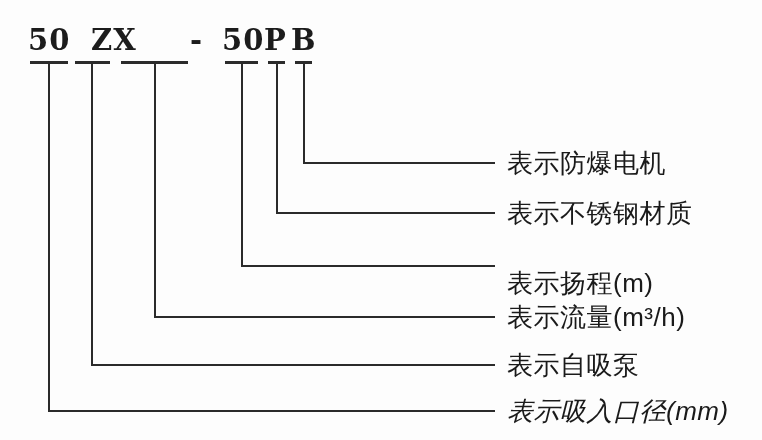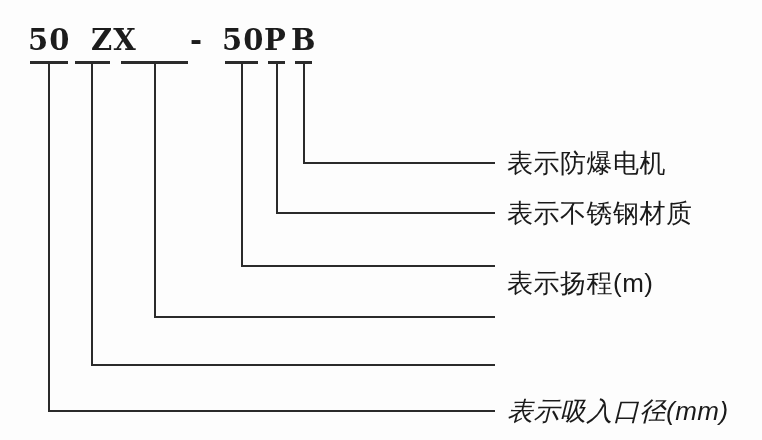--- a/index.html
+++ b/index.html
@@ -88,15 +88,17 @@
   <div class="hline" style="left:303px; top:162px; width:192px;"></div>
   <div class="hline" style="left:276px; top:212px; width:219px;"></div>
   <div class="hline" style="left:241px; top:265px; width:254px;"></div>
   <div class="hline" style="left:154px; top:316px; width:341px;"></div>
   <div class="hline" style="left:91px;  top:364px; width:404px;"></div>
   <div class="hline" style="left:48px;  top:410px; width:447px;"></div>
 
   <div class="callout" style="top:213px;">表示不锈钢材质</div>
   <div class="callout" style="top:163px;">表示防爆电机</div>
   <div class="callout" style="top:266px;margin-top:17px;">表示扬程(m)</div>
+  <div class="callout" style="top:317px;">表示流量(m³/h)</div>
+  <div class="callout" style="top:365px;">表示自吸泵</div>
   <div class="callout" style="top:411px;font-style:italic;">表示吸入口径(mm)</div>
 
 </div>
 
 </body></html>

